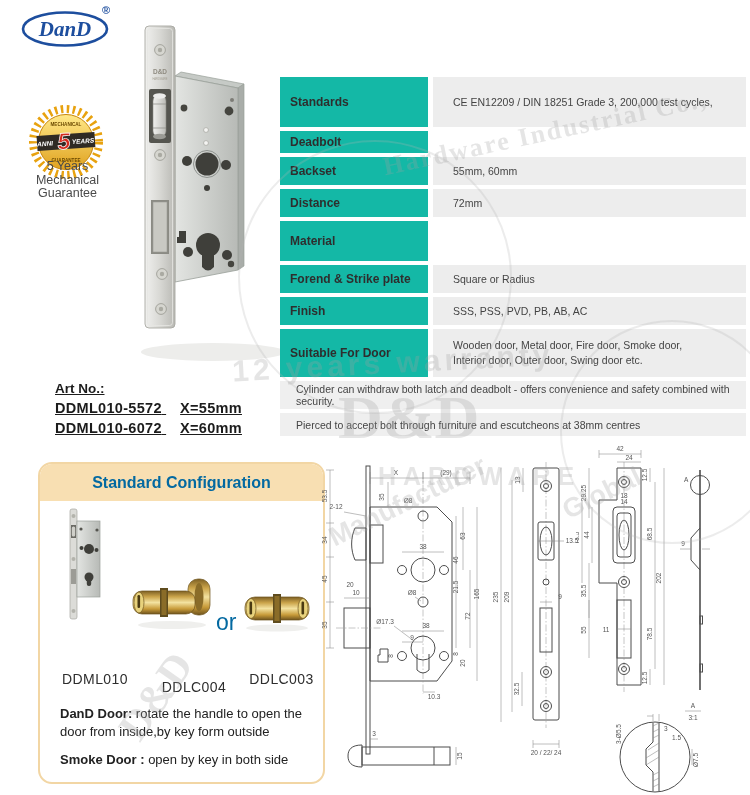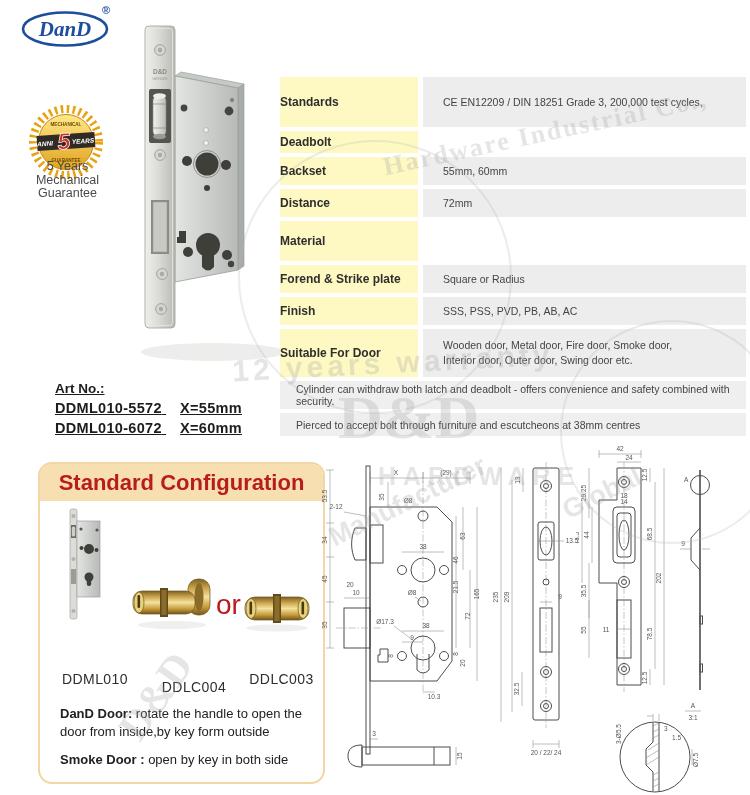--- a/index.html
+++ b/index.html
@@ -10,40 +10,40 @@
   .reg-mark{position:absolute;left:102px;top:4px;font-size:11px;color:#1d4e9e;font-weight:bold;}
   .badge-wrap{position:absolute;left:26px;top:102px;width:80px;height:80px;}
   .guarantee{position:absolute;left:10px;top:160px;width:115px;text-align:center;
              font-size:12.5px;line-height:13.5px;color:#4a4a4a;}
   .guarantee span{display:block;}
   
   .photo{position:absolute;left:118px;top:12px;}
   
   .spec{position:absolute;left:280px;top:77px;width:466px;z-index:1;}
   .row{display:flex;margin-bottom:4px;}
-  .cell-l{width:138px;background:#fef9c3;display:flex;align-items:center;
-          padding-left:0;font-weight:bold;font-size:12px;color:#2e2e2e;flex-shrink:0;}
+  .cell-l{width:138px;background:#14b8a6;display:flex;align-items:center;
+          padding-left:10px;font-weight:bold;font-size:12px;color:#2e2e2e;flex-shrink:0;}
   .cell-v{flex:1;margin-left:5px;background:#ededed;display:flex;flex-direction:column;
           justify-content:center;padding:3px 20px;font-size:10.5px;line-height:1.4;color:#444;}
   .h44{min-height:44px;} .h40{min-height:40px;} .h42{min-height:42px;} .h22{min-height:22px;}
   .note{background:#efefef;min-height:19px;display:flex;align-items:center;
         padding:2px 16px;font-size:10.5px;color:#444;margin-bottom:4px;}
   
   .artno{position:absolute;left:55px;top:381px;font-size:13.5px;color:#1c1c1c;z-index:1;text-decoration:underline;}
   .artno .t{font-weight:bold;margin-bottom:3px;}
   .artno .ln{font-weight:bold;font-size:14.5px;margin-top:4px;letter-spacing:.3px;}
   .artno .ln .sz{margin-left:14px;}
   
   .panel{position:absolute;left:38px;top:462px;width:283px;height:318px;background:#fff;
          border:2px solid #f2d6a4;border-radius:14px;overflow:hidden;z-index:1;}
   .panel-h{height:37px;background:#f8dfb2;display:flex;align-items:center;justify-content:center;
-           font-weight:bold;font-size:22px;color:#b91c1c;}
+           font-weight:bold;font-size:16px;color:#0369a1;}
   .panel-body{position:relative;height:279px;}
   .prod-label{position:absolute;font-size:14px;color:#2e2e2e;text-align:center;letter-spacing:.4px;}
-  .or{position:absolute;left:176px;top:88px;font-size:28px;color:#b91c1c;}
+  .or{position:absolute;left:176px;top:108px;font-size:23px;color:#0369a1;}
   .cfg-text{position:absolute;left:20px;top:204px;width:248px;font-size:13px;line-height:1.42;color:#222;}
   .cfg-text p{margin:0 0 9px 0;}
   .cfg-text b{font-weight:bold;}
   
   .dw{position:absolute;z-index:2;}
   .dw text{font-size:6.5px;fill:#555;font-family:"Liberation Sans",sans-serif;}
   .ol{stroke:#4d4d4d;stroke-width:1;fill:none;}
   .thin{stroke:#888;stroke-width:.55;fill:none;}
   .cl{stroke:#999;stroke-width:.55;fill:none;stroke-dasharray:7 2 1.5 2;}
   

